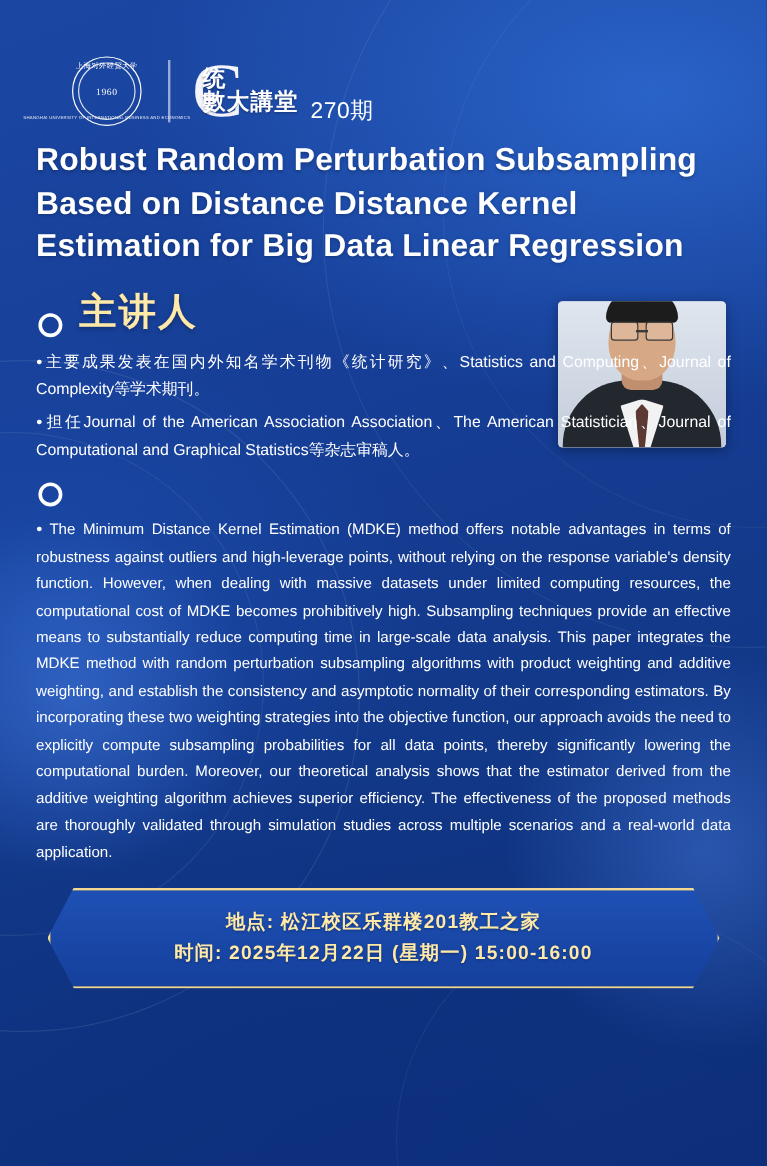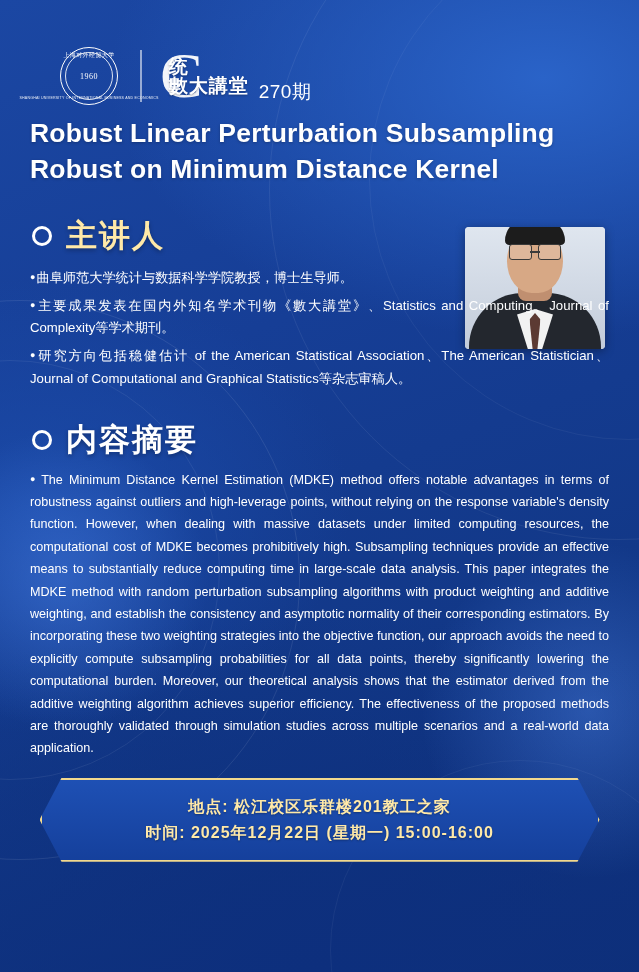--- a/index.html
+++ b/index.html
@@ -135,22 +135,22 @@
     line-height: 1.34;
     letter-spacing: .2px;
     text-shadow: 0 1px 3px rgba(0,0,0,.25);
   }
   .title div { white-space: nowrap; }
 
   
   .section-head {
     position: relative;
     display: flex;
-    align-items: center;
-    margin: 28px 0 4px 32px;
+    align-items: flex-end;
+    margin: 16px 0 4px 32px;
   }
   .ring {
     width: 20px; height: 20px; border-radius: 50%;
     border: 3px solid #ffffff;
     margin-right: 14px;
     flex: 0 0 auto;
   }
   .section-title {
     color: #ffe9a8;
     font-size: 31px;
@@ -304,22 +304,23 @@
       <span class="brand-c">C</span>
       <span class="brand-stack">
         <span class="brand-top">统</span>
         <span class="brand-bottom">數大講堂</span>
       </span>
       <span class="brand-issue">270期</span>
     </div>
   </div>
 
   <div class="title">
-    <div>Robust Linear Perturbation Subsampling</div>
-    <div>Robust on Minimum Distance Kernel</div>
+    <div>Robust Random Perturbation Subsampling</div>
+    <div>Based on Distance Distance Kernel</div>
+    <div>Estimation for Big Data Linear Regression</div>
   </div>
 
   <div class="speaker-wrap">
     <div class="section-head">
       <span class="ring"></span>
       <span class="section-title">主讲人</span>
       <span class="name-sp"></span>
     </div>
 
     <div class="portrait">
@@ -328,30 +329,28 @@
       <div class="p-shirt"></div>
       <div class="p-tie"></div>
       <div class="p-neck"></div>
       <div class="p-head"></div>
       <div class="p-hair"></div>
       <div class="p-glass"></div>
       <div class="p-bridge"></div>
     </div>
 
     <div class="bullets">
-      <p class="b-short"><span class="dot">●</span><span>曲阜师范大学统计与数据科学学院教授，博士生导师。</span></p>
-      <p><span class="dot">●</span><span>主要成果发表在国内外知名学术刊物《數大講堂》、Statistics and Computing、Journal of Complexity等学术期刊。</span></p>
-      <p><span class="dot">●</span><span>研究方向包括稳健估计 of the American Statistical Association、The American Statistician、Journal of Computational and Graphical Statistics等杂志审稿人。</span></p>
+      <p><span class="dot">●</span><span>主要成果发表在国内外知名学术刊物《统计研究》、Statistics and Computing、Journal of Complexity等学术期刊。</span></p>
+      <p><span class="dot">●</span><span>担任Journal of the American Association Association、The American Statistician、Journal of Computational and Graphical Statistics等杂志审稿人。</span></p>
     </div>
   </div>
 
   <div>
     <div class="section-head">
       <span class="ring"></span>
-      <span class="section-title white">内容摘要</span>
     </div>
     <div class="abstract">
       <span class="dot">●</span><span>The Minimum Distance Kernel Estimation (MDKE) method offers notable advantages in terms of robustness against outliers and high-leverage points, without relying on the response variable's density function. However, when dealing with massive datasets under limited computing resources, the computational cost of MDKE becomes prohibitively high. Subsampling techniques provide an effective means to substantially reduce computing time in large-scale data analysis. This paper integrates the MDKE method with random perturbation subsampling algorithms with product weighting and additive weighting, and establish the consistency and asymptotic normality of their corresponding estimators. By incorporating these two weighting strategies into the objective function, our approach avoids the need to explicitly compute subsampling probabilities for all data points, thereby significantly lowering the computational burden. Moreover, our theoretical analysis shows that the estimator derived from the additive weighting algorithm achieves superior efficiency. The effectiveness of the proposed methods are thoroughly validated through simulation studies across multiple scenarios and a real-world data application.</span>
     </div>
   </div>
 
   <div class="banner-wrap">
     <div class="banner">
       <div class="banner-line">地点: 松江校区乐群楼201教工之家</div>
       <div class="banner-line">时间: 2025年12月22日 (星期一) 15:00-16:00</div>

